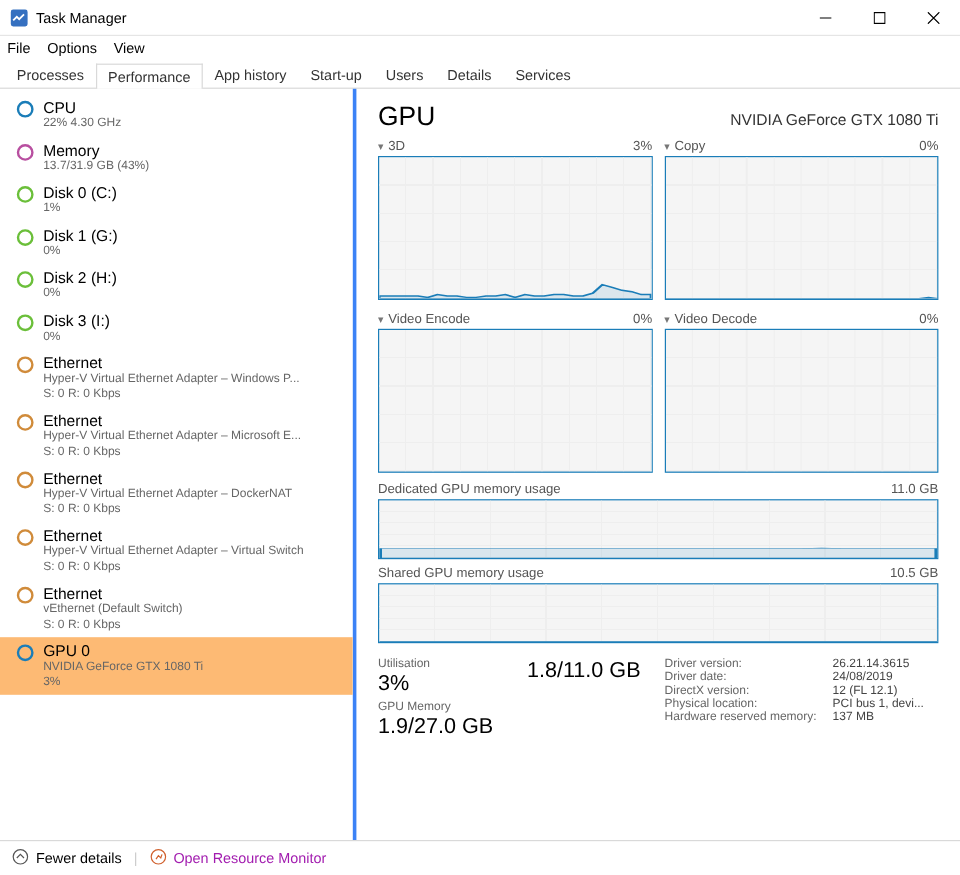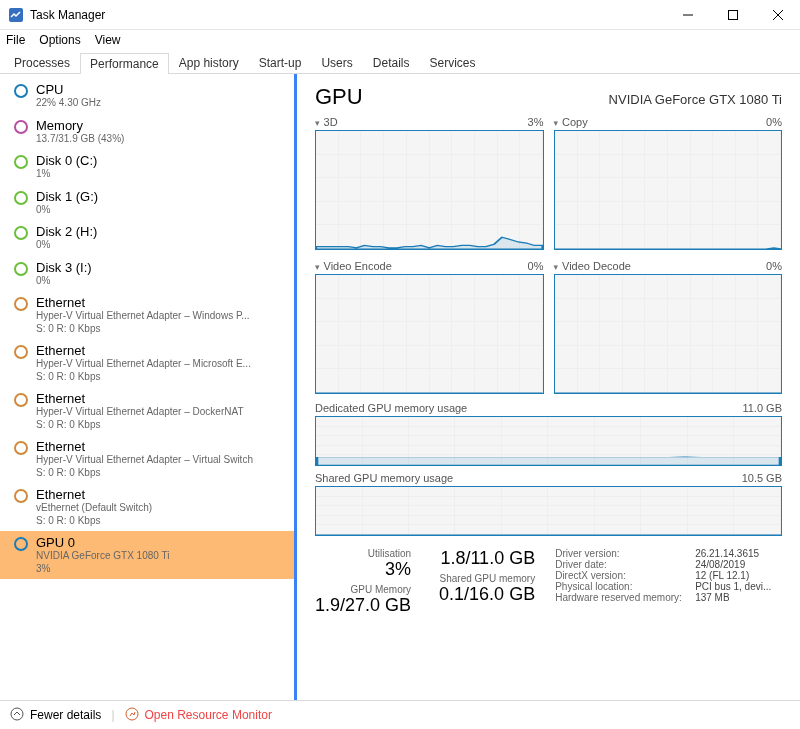--- a/index.html
+++ b/index.html
@@ -30,29 +30,29 @@
 .ch-head { display: flex; justify-content: space-between; font-size: 11px; color: #555; padding: 0 0 2px 0; }
 .ch-head .arrow { margin-right: 4px; font-size: 9px; color: #777; }
 .ch-body { height: 120px; border: 1px solid #1a7db8; background: linear-gradient(to right, #f5f5f5 0%, #f5f5f5 100%); position: relative; overflow: hidden; }
 .ch-body.small { height: 50px; }
 .grid-lines { position: absolute; inset: 0; background-image:
   repeating-linear-gradient(to right, transparent, transparent calc(10% - 1px), #eee calc(10% - 1px), #eee 10%),
   repeating-linear-gradient(to bottom, transparent, transparent calc(20% - 1px), #eee calc(20% - 1px), #eee 20%);
 }
 .memrow { margin-bottom: 6px; }
 .mem-head { display: flex; justify-content: space-between; font-size: 11px; color: #555; padding: 0 0 2px 0; }
-.stats { display: flex; gap: 28px; margin-top: 6px; text-align: right; }
+.stats { display: flex; gap: 28px; margin-top: 6px; }
 .stat-col .label { font-size: 10px; color: #666; }
 .stat-col .value { font-size: 18px; font-weight: 400; }
 .details { margin-top: 6px; font-size: 10px; color: #444; }
 .details .row { display: flex; }
 .details .row .k { width: 140px; color: #666; }
 .footer { height: 29px; border-top: 1px solid #d9d9d9; display: flex; align-items: center; padding: 0 10px; font-size: 12px; gap: 6px; }
 .footer .sep { color: #ccc; margin: 0 4px; }
-.footer .link { color: #ef4444; }
+.footer .link { color: #a21caf; }
 svg.spark { position: absolute; left: 0; bottom: 0; width: 100%; height: 100%; }
 svg.spark path { stroke: #1a7db8; stroke-width: 1; fill: rgba(26,125,184,0.12); }
 </style>
 </head>
 <body>
 
 <div class="titlebar">
   <svg class="icon-sys" viewBox="0 0 16 16">
       <rect x="1" y="1" width="14" height="14" fill="#3570c0" rx="2"></rect>
       <path d="M3 10 L6 7 L8 9 L12 5" stroke="#fff" stroke-width="1.5" fill="none"></path>
@@ -277,24 +277,20 @@
               <div class="value">3%</div>
             </div>
           <div class="stat-col" style="margin-top:4px;">
               <div class="label">GPU Memory</div>
               <div class="value">1.9/27.0 GB</div>
             </div>
         </div>
         <div>
           <div class="stat-col">
               <div class="value">1.8/11.0 GB</div>
-            </div>
-          <div class="stat-col" style="margin-top:4px;">
-              <div class="label">Shared GPU memory</div>
-              <div class="value">0.1/16.0 GB</div>
             </div>
         </div>
       </div>
       <div class="details">
         <div class="row">
             <span class="k">Driver version:</span>
             <span>26.21.14.3615</span>
           </div>
         <div class="row">
             <span class="k">Driver date:</span>

